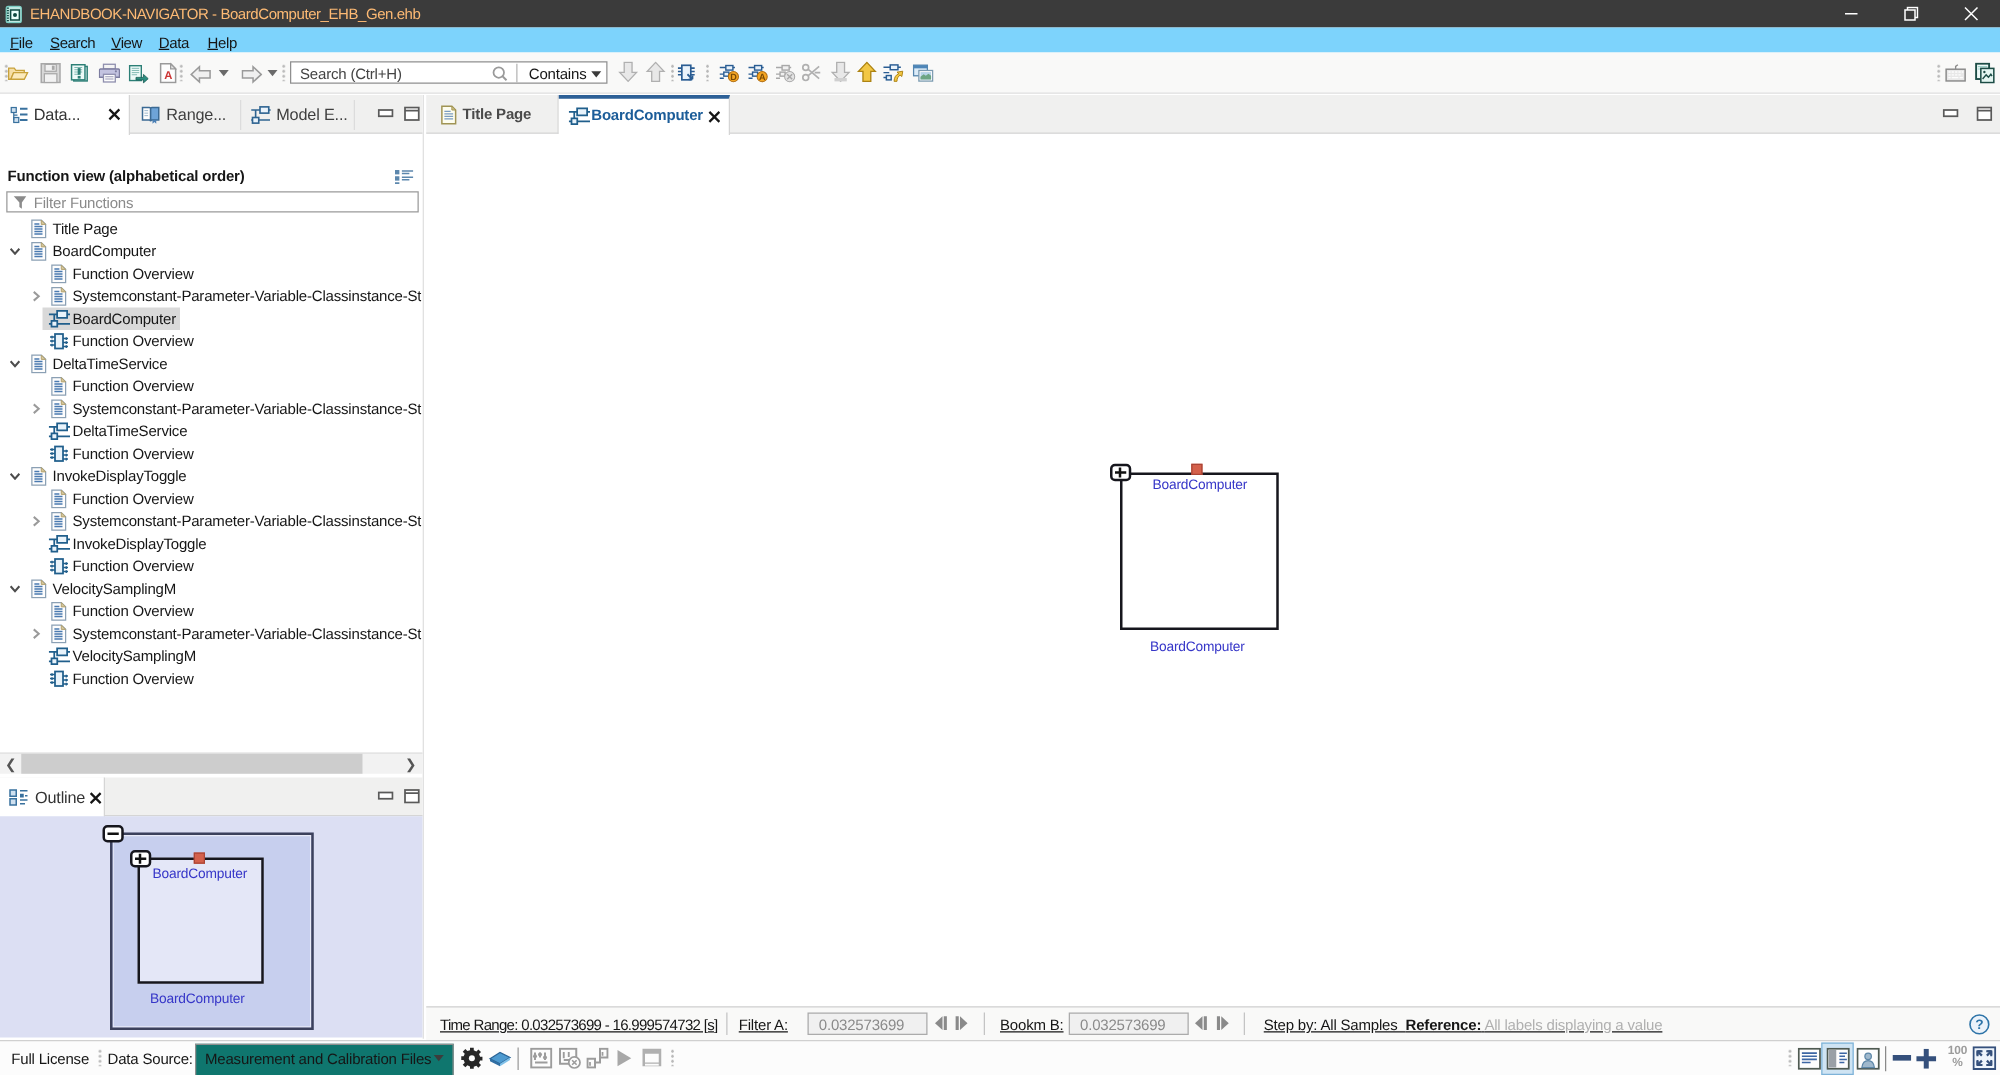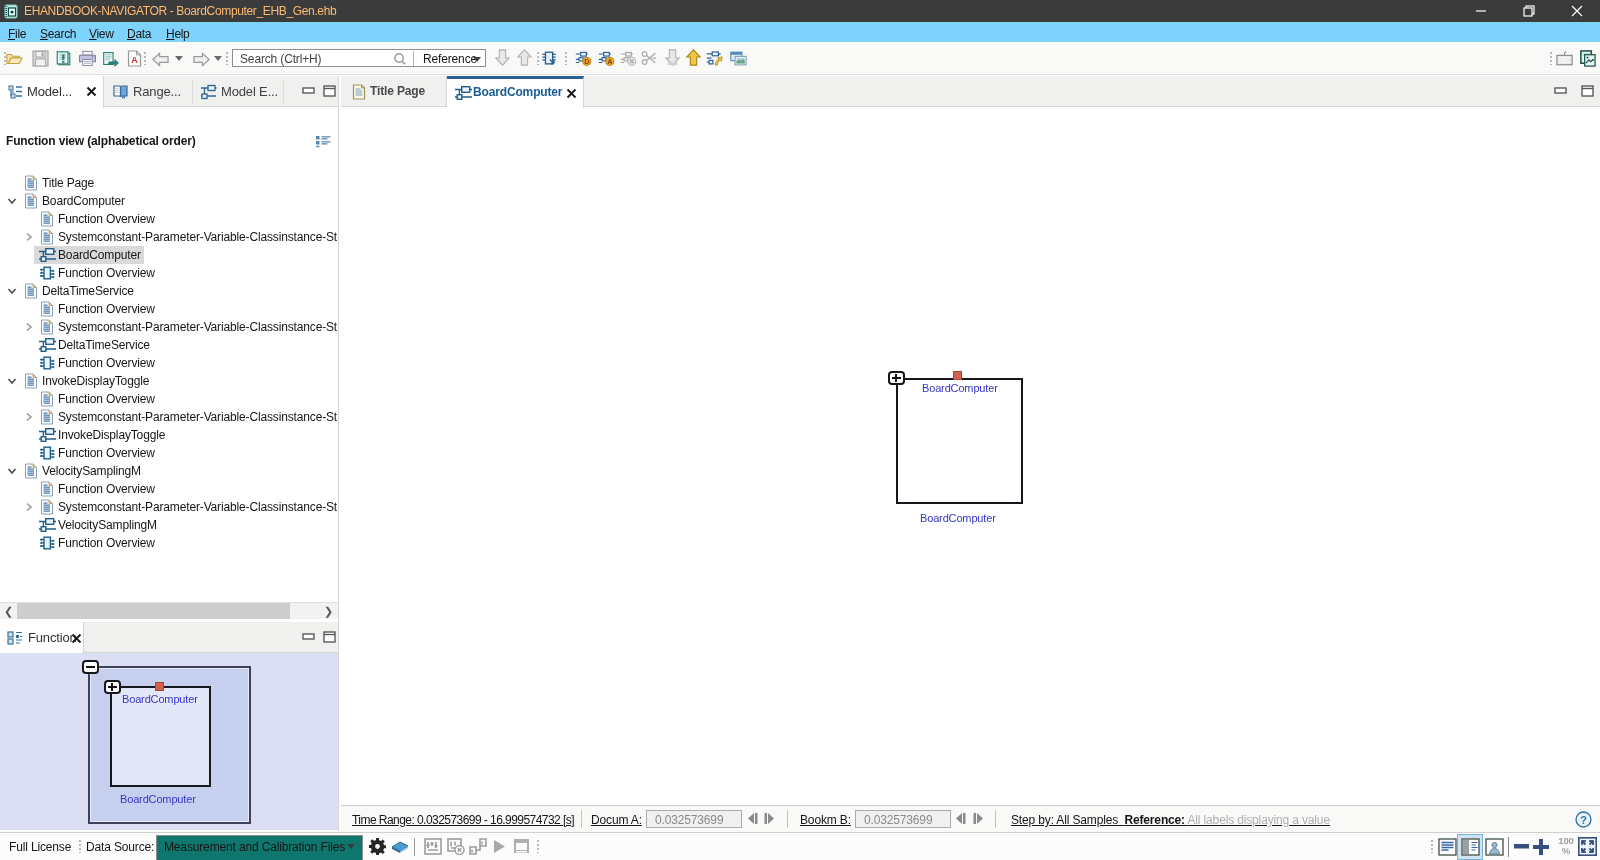--- a/index.html
+++ b/index.html
@@ -241,37 +241,37 @@
     <circle cx="9" cy="8" r="1" fill="#1d4d46"></circle>
   </svg>
 
 <div id="searchbox">
   <div class="ph">Search (Ctrl+H)</div>
   <svg style="position:absolute;left:160px;top:2px" width="14" height="14">
       <circle cx="6" cy="6" r="4.2" fill="none" stroke="#9a9a9a" stroke-width="1.4"></circle>
       <path d="M9.2 9.2l3 3" stroke="#9a9a9a" stroke-width="1.6"></path>
     </svg>
   <div class="sep"></div>
-  <div class="ct">Reference</div>
+  <div class="ct">Contains</div>
   <span class="caret" style="position:absolute;left:240px;top:7px"></span>
 </div>
 
 <div class="abs" style="left:338px;top:76px;width:1px;height:755px;background:#d8d8d8"></div>
 <div class="abs" id="leftcol">
   <div class="tabbar" id="ltabs"></div>
 
   <div style="position:absolute;left:0;top:0;width:104px;height:32px;background:#fff;border-right:1px solid #d5d5d5;"></div>
   <svg style="position:absolute;left:8px;top:9px" width="15" height="14" viewBox="0 0 15 14">
     <rect x="1" y="1" width="4" height="4" fill="#cfe0ef" stroke="#39719e" stroke-width="1"></rect>
     <rect x="3" y="9" width="4" height="4" fill="#cfe0ef" stroke="#39719e" stroke-width="1"></rect>
     <path d="M3 5v6M3 7h3" stroke="#39719e" stroke-width="1" fill="none"></path>
     <path d="M8 2h6M8 6.5h6M8 11h6" stroke="#39719e" stroke-width="1.6"></path>
   </svg>
   <div class="tab" style="left:27px">
-      <span class="lbl">Model...</span>
+      <span class="lbl">Data...</span>
     </div>
   <svg style="position:absolute;left:86px;top:10px" width="11" height="11" viewBox="0 0 11 11">
       <path d="M1.5 1.5l8 8M9.5 1.5l-8 8" stroke="#161616" stroke-width="1.8"></path>
     </svg>
 
   <svg style="position:absolute;left:112px;top:8px" width="17" height="16" viewBox="0 0 17 16">
     <path d="M2 2h5.5c0.8 0 1 0.4 1 1v10c0-0.6-0.3-1-1-1H2z" fill="#fdfdfd" stroke="#3b6a94" stroke-width="1.2"></path>
     <path d="M15 2H9.5c-0.8 0-1 0.4-1 1v10c0-0.6 0.3-1 1-1H15z" fill="#6ea4d8" stroke="#3b6a94" stroke-width="1.2"></path>
     <path d="M3.5 4.5h3M3.5 6.5h3M3.5 8.5h3" stroke="#9db8cd" stroke-width="0.8"></path>
     <path d="M10 12v3l1.5-1.5L13 15v-3z" fill="#4a7fb5"></path>
@@ -299,20 +299,26 @@
     </svg>
 
   <div id="fvhead">Function view (alphabetical order)</div>
   <svg style="position:absolute;left:315px;top:59px" width="16" height="13" viewBox="0 0 16 13">
     <rect x="1" y="1" width="3.5" height="3.5" fill="#5c87ad"></rect>
       <path d="M6.5 1.8h9M6.5 3.8h6" stroke="#5c87ad" stroke-width="1.2"></path>
     <rect x="1" y="6" width="3.5" height="3.5" fill="#5c87ad"></rect>
       <path d="M6.5 6.8h9M6.5 8.8h6" stroke="#5c87ad" stroke-width="1.2"></path>
     <path d="M1 11.5h3.5" stroke="#5c87ad" stroke-width="1.4"></path>
   </svg>
+  <div id="filterbox">
+    <svg style="position:absolute;left:4px;top:2px" width="13" height="12" viewBox="0 0 13 12">
+        <path d="M1 1h10L7.5 6v5l-2-1.5V6z" fill="#8b8b8b"></path>
+      </svg>
+    <div class="ph">Filter Functions</div>
+  </div>
 
   <div id="tree">
 <div class="trow" style="top:0px">
         <svg class="chev" style="left:23px;top:1px" width="17" height="16">
           <use href="#ic-doc"></use>
         </svg>
         <div class="txt" style="left:42px">Title Page</div>
       </div>
 <div class="trow" style="top:18px">
         <svg class="chev" style="left:7px;top:5px" width="10" height="8" viewBox="0 0 10 8">
@@ -470,21 +476,21 @@
   <div id="outpanel">
     <div class="tabbar" id="outtabs"></div>
     <div style="position:absolute;left:0;top:0;width:84px;height:32px;background:#fff;border-right:1px solid #d5d5d5;"></div>
     <svg style="position:absolute;left:7px;top:9px" width="16" height="14" viewBox="0 0 16 14">
       <rect x="1" y="1" width="5" height="5" fill="#cfe0ef" stroke="#39719e" stroke-width="1.2"></rect>
       <rect x="1" y="8" width="5" height="5" fill="#cfe0ef" stroke="#39719e" stroke-width="1.2"></rect>
       <rect x="9" y="4" width="3" height="3" fill="#39719e"></rect>
       <path d="M9 1.5h6M13 5.5h2M9 9h6M9 12h4" stroke="#39719e" stroke-width="1.2"></path>
     </svg>
     <div class="tab" style="left:28px">
-        <span class="lbl">Function</span>
+        <span class="lbl">Outline</span>
       </div>
     <svg style="position:absolute;left:71px;top:11px" width="11" height="11" viewBox="0 0 11 11">
         <path d="M1.5 1.5l8 8M9.5 1.5l-8 8" stroke="#161616" stroke-width="1.8"></path>
       </svg>
     <svg class="minmax" style="left:302px" width="13" height="12" viewBox="0 0 13 12">
         <rect x="1" y="3" width="11" height="5" fill="#fff" stroke="#5a5a5a" stroke-width="1.4"></rect>
       </svg>
     <svg class="minmax" style="left:323px" width="13" height="12" viewBox="0 0 13 12">
         <rect x="1" y="1" width="11" height="10" fill="#fff" stroke="#5a5a5a" stroke-width="1.4"></rect>
         <path d="M1 3.5h11" stroke="#5a5a5a" stroke-width="1.4"></path>
@@ -534,21 +540,21 @@
   <div id="canvas">
     <div id="dbox"></div>
     <div class="redsq" style="left:612px;top:263px"></div>
     <div class="bluetxt" style="left:581px;top:274px">BoardComputer</div>
     <div class="bluetxt" style="left:579px;top:404px">BoardComputer</div>
     <div class="pmbtn plus" style="left:547px;top:263px"></div>
   </div>
   <div id="timebar">
     <div class="t" style="left:11px;letter-spacing:-0.55px">Time Range: 0.032573699 - 16.999574732 [s]</div>
     <div class="vsep" style="left:240px"></div>
-    <div class="t" style="left:250px">Docum A:</div>
+    <div class="t" style="left:250px">Filter A:</div>
     <div class="inbox" style="left:305px">0.032573699</div>
     <svg class="stepbtn" style="left:404px" width="13" height="13" viewBox="0 0 13 13">
         <path d="M9 1L3 6.5 9 12z" fill="#8a8a8a"></path>
         <rect x="10" y="1" width="2.5" height="11" fill="#8a8a8a"></rect>
       </svg>
     <svg class="stepbtn" style="left:423px" width="13" height="13" viewBox="0 0 13 13">
         <path d="M4 1l6 5.5L4 12z" fill="#8a8a8a"></path>
         <rect x="0.5" y="1" width="2.5" height="11" fill="#8a8a8a"></rect>
       </svg>
     <div class="vsep" style="left:446px"></div>

